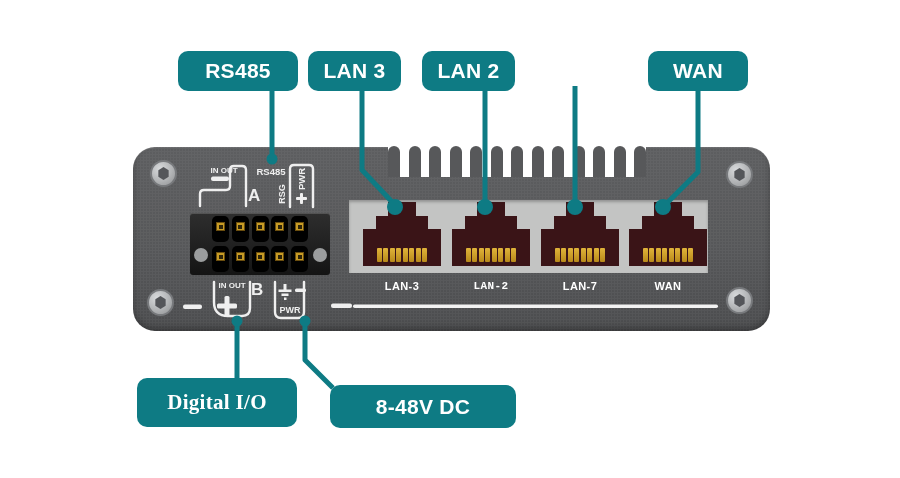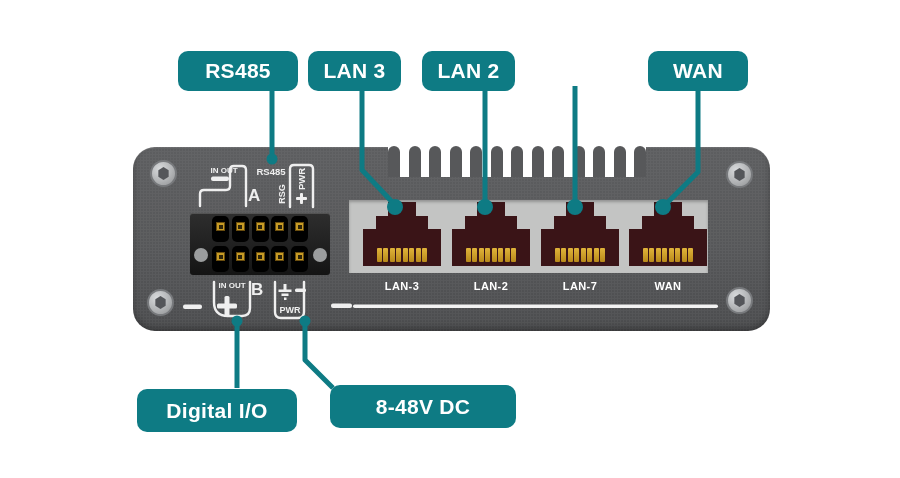--- a/index.html
+++ b/index.html
@@ -188,21 +188,21 @@
             <i></i>
             <i></i>
             <i></i>
             <i></i>
             <i></i>
           </div>
         </div>
     </div>
 
     <div class="portlabel" style="left:230px;">LAN-3</div>
-    <div class="portlabel" style="left:319px;">LAN-2</div>
+    <div class="portlabel" style="left:319px;font-family:Liberation Mono, monospace;">LAN-2</div>
     <div class="portlabel" style="left:408px;">LAN-7</div>
     <div class="portlabel" style="left:496px;">WAN</div>
 
     <span class="silktext" style="left:67px;top:19px;width:48px;text-align:center;font-size:8px;">IN OUT</span>
     <span class="silktext" style="left:115px;top:39px;font-size:17px;">A</span>
     <span class="silktext" style="left:117px;top:19px;width:42px;text-align:center;font-size:9.5px;">RS485</span>
     <span class="silktext rot" style="left:149px;top:47px;font-size:9px;">RSG</span>
     <span class="silktext rot" style="left:168px;top:32px;font-size:9.5px;">PWR</span>
     <span class="silktext" style="left:75px;top:134px;width:48px;text-align:center;font-size:8px;">IN OUT</span>
     <span class="silktext" style="left:118px;top:133px;font-size:17px;">B</span>
@@ -248,16 +248,16 @@
     <circle class="tdot" cx="575" cy="207" r="8"></circle>
     <circle class="tdot" cx="663" cy="207" r="8"></circle>
     <circle class="tdot" cx="237" cy="321" r="5.5"></circle>
     <circle class="tdot" cx="305" cy="321" r="5.5"></circle>
   </svg>
 
   <div class="callout" style="left:178px;top:51px;width:120px;height:40px;">RS485</div>
   <div class="callout" style="left:308px;top:51px;width:93px;height:40px;">LAN 3</div>
   <div class="callout" style="left:422px;top:51px;width:93px;height:40px;">LAN 2</div>
   <div class="callout" style="left:648px;top:51px;width:100px;height:40px;">WAN</div>
-  <div class="callout" style="left:137px;top:389px;width:160px;height:43px;">Digital I/O</div>
+  <div class="callout" style="left:137px;top:378px;width:160px;height:49px;font-family:Liberation Serif, serif;">Digital I/O</div>
   <div class="callout" style="left:330px;top:385px;width:186px;height:43px;">8-48V DC</div>
 
 </div>
 
 </body></html>

